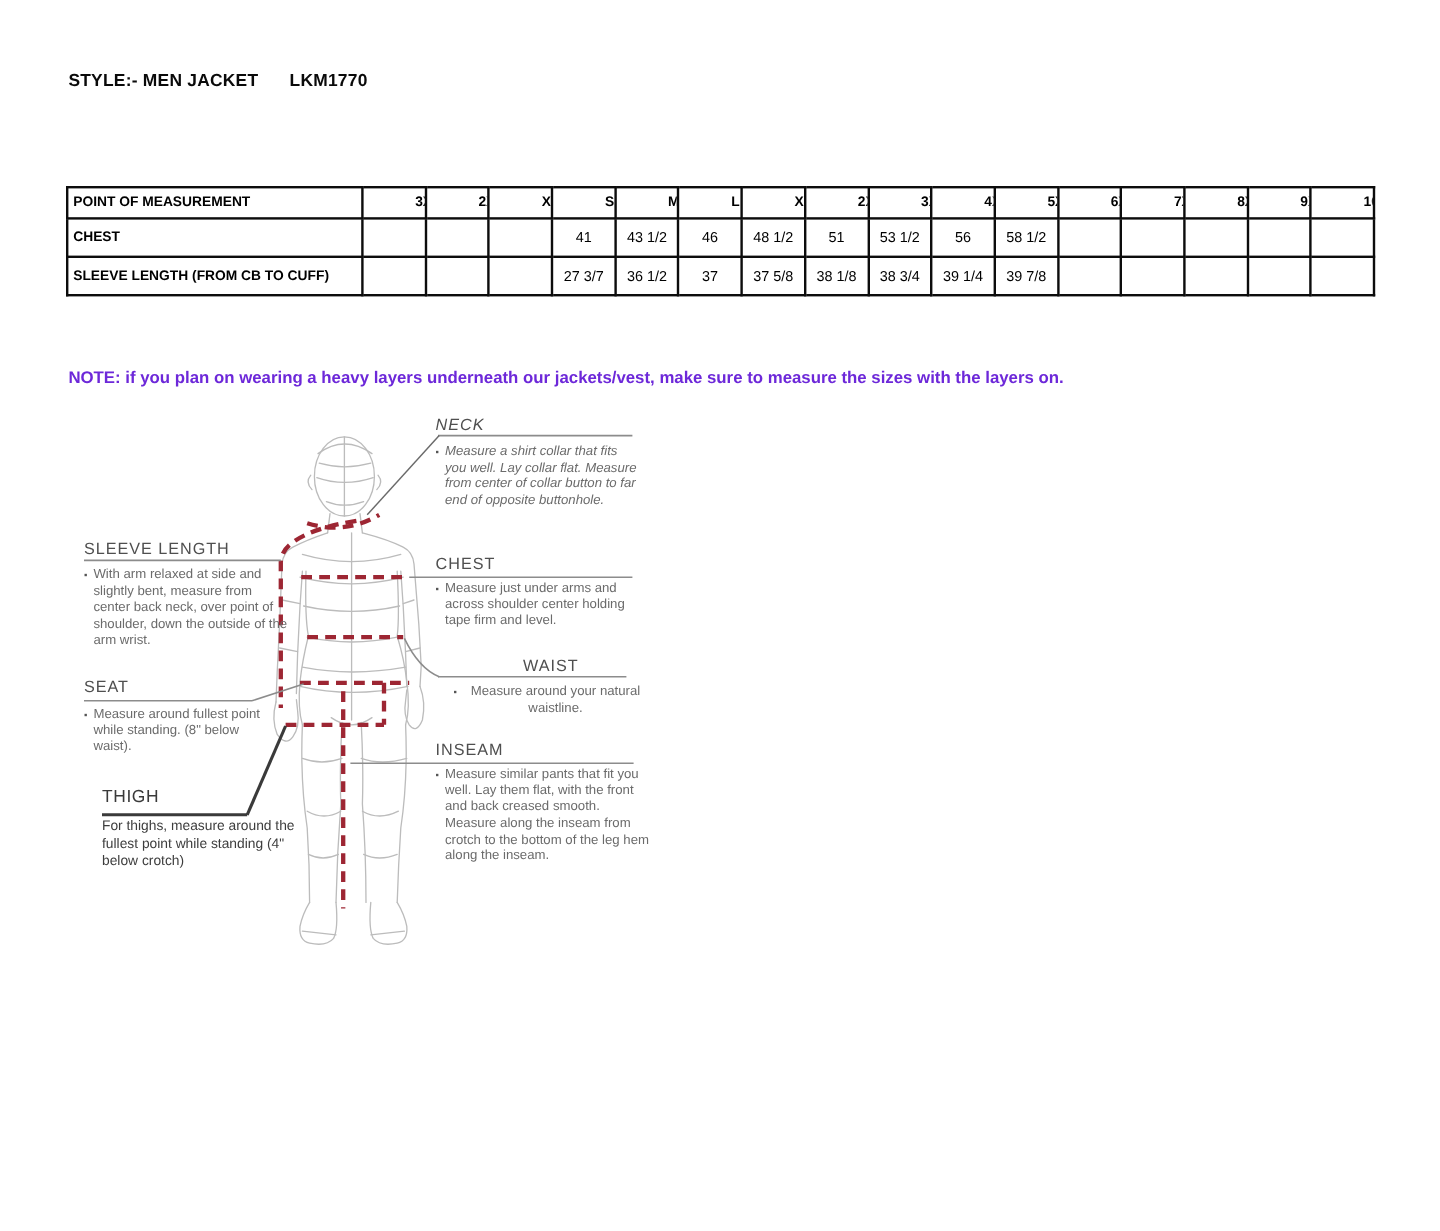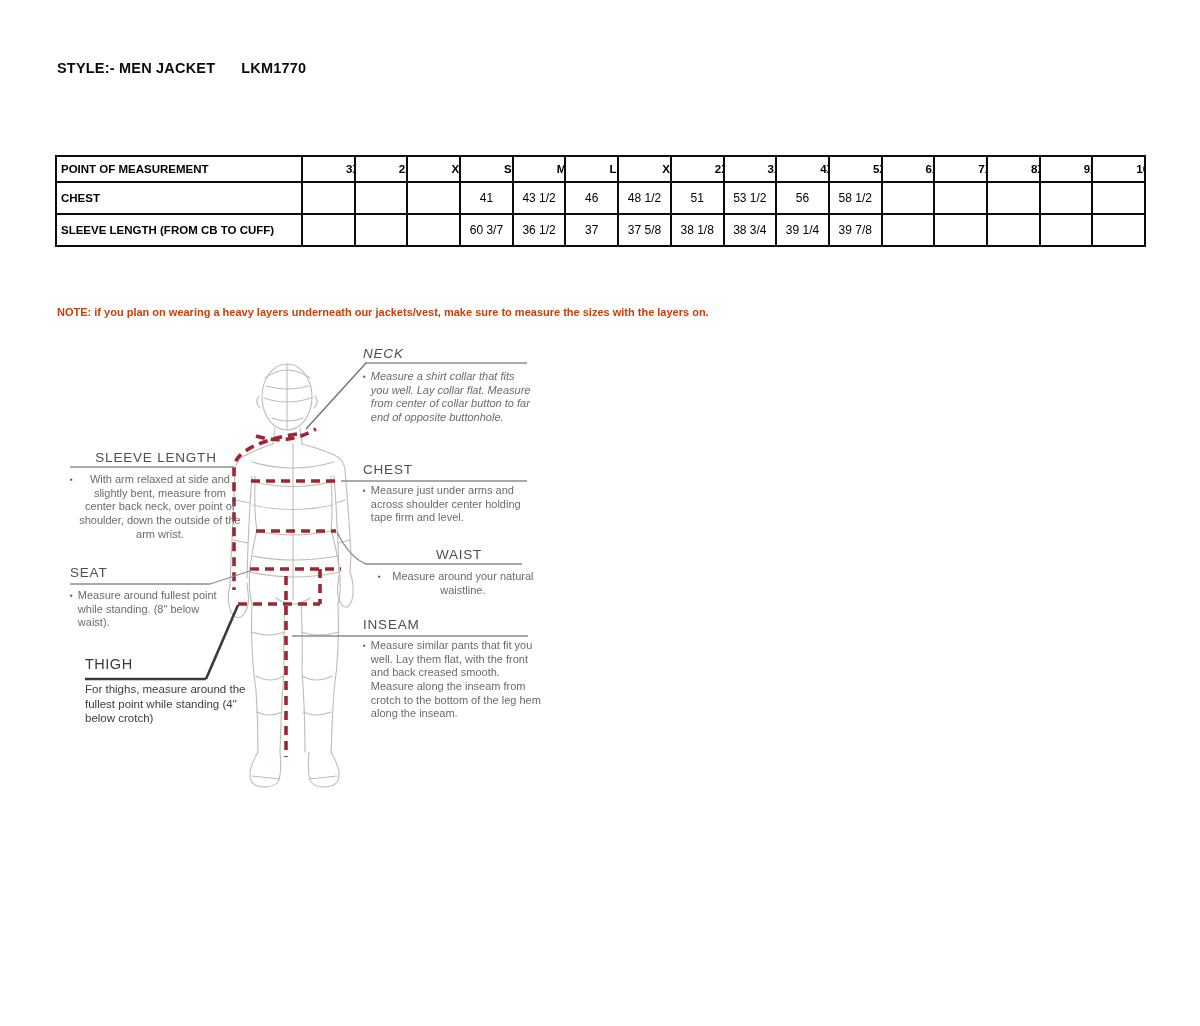--- a/index.html
+++ b/index.html
@@ -35,21 +35,21 @@
   table.size-table thead th{height:24px;font-weight:bold;font-size:11.5px;padding-left:43px;}
   table.size-table tbody tr{height:32px;}
   table.size-table thead th:first-child,
   table.size-table tbody th.rowlabel{
     width:238px;text-align:left;padding-left:4px;font-weight:bold;font-size:11.5px;
   }
   table.size-table td{font-weight:normal;font-size:12px;}
   
   .note-line{
     position:absolute;left:57px;top:306px;
-    font-size:11px;font-weight:bold;color:#c2410c;
+    font-size:14px;font-weight:bold;color:#6d28d9;
   }
   
   svg.diagram{position:absolute;left:0;top:0;pointer-events:none;}
   .wire{stroke:var(--figure-outline,#bcbcbc);stroke-width:1.1;fill:none;stroke-linecap:round;stroke-linejoin:round;}
   .mline{stroke:var(--measure-line,#9d2633);stroke-width:3.6;fill:none;stroke-dasharray:9 6;}
   .ptr{stroke:#8c8c8c;stroke-width:1.3;fill:none;}
   .ptr-dark{stroke:#6a6a6a;stroke-width:1.2;fill:none;}
   .thigh-line{stroke:#3a3a3a;stroke-width:2.6;fill:none;}
   
   .callout{position:absolute;}
@@ -61,21 +61,21 @@
   .callout .body{
     display:flex;gap:5px;
     font-size:11px;line-height:1.24;
     color:var(--callout-text,#6b6b6b);
   }
   .callout .bullet{font-size:8px;line-height:1;margin-top:3px;color:#555;}
   .cb-neck{left:363px;top:346px;width:170px;font-style:italic;}   .cb-neck  .body{margin-top:9px;}
   .cb-chest{left:363px;top:462px;width:172px;}  .cb-chest .body{margin-top:7px;}
   .cb-waist{left:378px;top:547px;width:162px;text-align:center;}  .cb-waist .body{margin-top:8px;}
   .cb-inseam{left:363px;top:617px;width:178px;} .cb-inseam .body{margin-top:7px;}
-  .cb-sleeve{left:70px;top:450px;width:172px;text-align:center;}  .cb-sleeve .body{margin-top:8px;}
+  .cb-sleeve{left:70px;top:450px;width:172px;}  .cb-sleeve .body{margin-top:8px;}
   .cb-seat{left:70px;top:565px;width:158px;}    .cb-seat  .body{margin-top:9px;}
   .cb-thigh{left:85px;top:656px;width:178px;}
   .cb-thigh h3{font-size:14.5px;color:#3a3a3a;letter-spacing:.5px;}
   .cb-thigh .body{margin-top:10px;color:#3d3d3d;font-size:11.5px;line-height:1.28;}
 </style>
 </head>
 <body>
 
 <div class="page">
 
@@ -123,21 +123,21 @@
           <td></td>
           <td></td>
           <td></td>
           <td></td>
         </tr>
         <tr>
           <th class="rowlabel">SLEEVE LENGTH (FROM CB TO CUFF)</th>
           <td></td>
           <td></td>
           <td></td>
-          <td>60 3/7</td>
+          <td>27 3/7</td>
           <td>36 1/2</td>
           <td>37</td>
           <td>37 5/8</td>
           <td>38 1/8</td>
           <td>38 3/4</td>
           <td>39 1/4</td>
           <td>39 7/8</td>
           <td></td>
           <td></td>
           <td></td>

